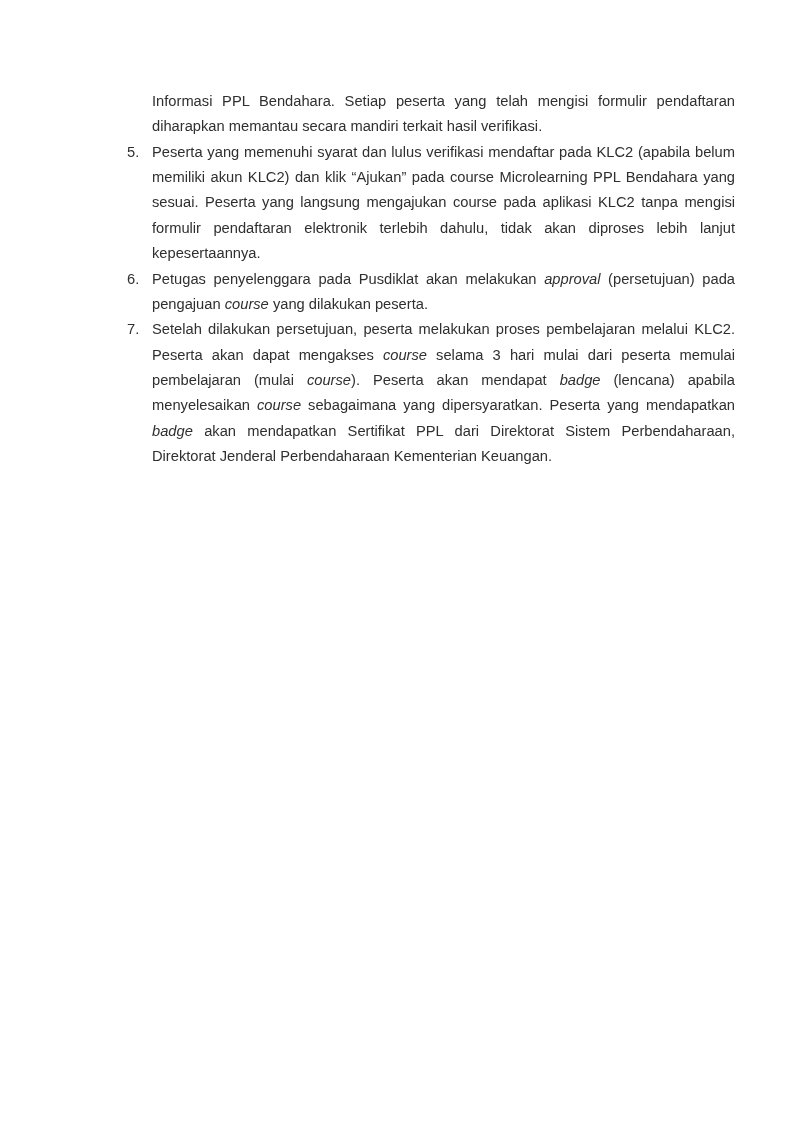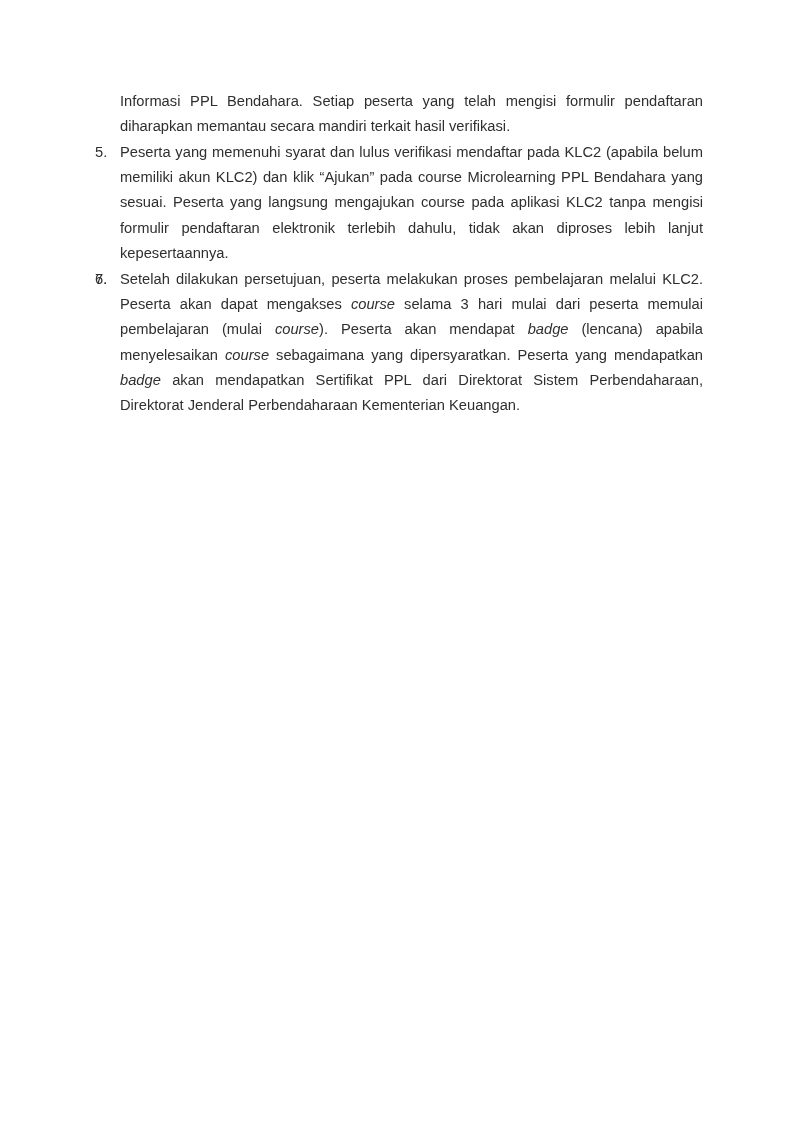--- a/index.html
+++ b/index.html
@@ -10,20 +10,21 @@
   body {
     width: 793px;
     height: 1122px;
     overflow: hidden;
   }
   .page {
     position: relative;
     width: 667px;
     height: 1122px;
     background: #ffffff;
+    margin-left: 32px;
   }
   .content {
     position: absolute;
     left: 95px;
     top: 89px;
     width: 608px;
   }
   .list-item {
     position: relative;
     padding-left: 25px;
@@ -45,17 +46,17 @@
   }
 </style>
 </head>
 <body>
 
 <div class="page" style="background: rgb(255, 255, 255);">
   <div class="content">
     <div>
         <div class="list-item" style="color: rgb(47, 47, 47);"><span class="item-number"></span><span class="item-text"><span>Informasi PPL Bendahara. Setiap peserta yang telah mengisi formulir pendaftaran diharapkan memantau secara mandiri terkait hasil verifikasi.</span></span></div>
         <div class="list-item" style="color: rgb(47, 47, 47);"><span class="item-number">5.</span><span class="item-text"><span>Peserta yang memenuhi syarat dan lulus verifikasi mendaftar pada KLC2 (apabila belum memiliki akun KLC2) dan klik “Ajukan” pada course Microlearning PPL Bendahara yang sesuai. Peserta yang langsung mengajukan course pada aplikasi KLC2 tanpa mengisi formulir pendaftaran elektronik terlebih dahulu, tidak akan diproses lebih lanjut kepesertaannya.</span></span></div>
-        <div class="list-item" style="color: rgb(47, 47, 47);"><span class="item-number">6.</span></div>
+        <div class="list-item" style="color: rgb(47, 47, 47);"><span class="item-number">6.</span><span class="item-text"><span>Petugas penyelenggara pada Pusdiklat akan melakukan </span><em>approval</em><span> (persetujuan) pada pengajuan </span><em>course</em><span> yang dilakukan peserta.</span></span></div>
         <div class="list-item" style="color: rgb(47, 47, 47);"><span class="item-number">7.</span><span class="item-text"><span>Setelah dilakukan persetujuan, peserta melakukan proses pembelajaran melalui KLC2. Peserta akan dapat mengakses </span><em>course</em><span> selama 3 hari mulai dari peserta memulai pembelajaran (mulai </span><em>course</em><span>). Peserta akan mendapat </span><em>badge</em><span> (lencana) apabila menyelesaikan </span><em>course</em><span> sebagaimana yang dipersyaratkan. Peserta yang mendapatkan </span><em>badge</em><span> akan mendapatkan Sertifikat PPL dari Direktorat Sistem Perbendaharaan, Direktorat Jenderal Perbendaharaan Kementerian Keuangan.</span></span></div>
       </div>
   </div>
 </div>
 
 </body></html>

